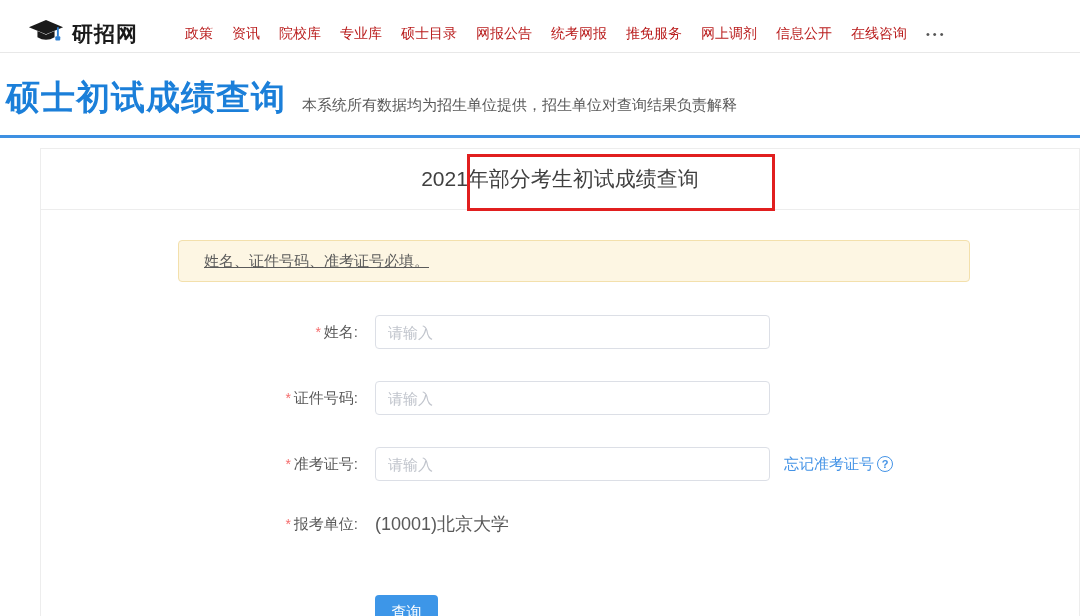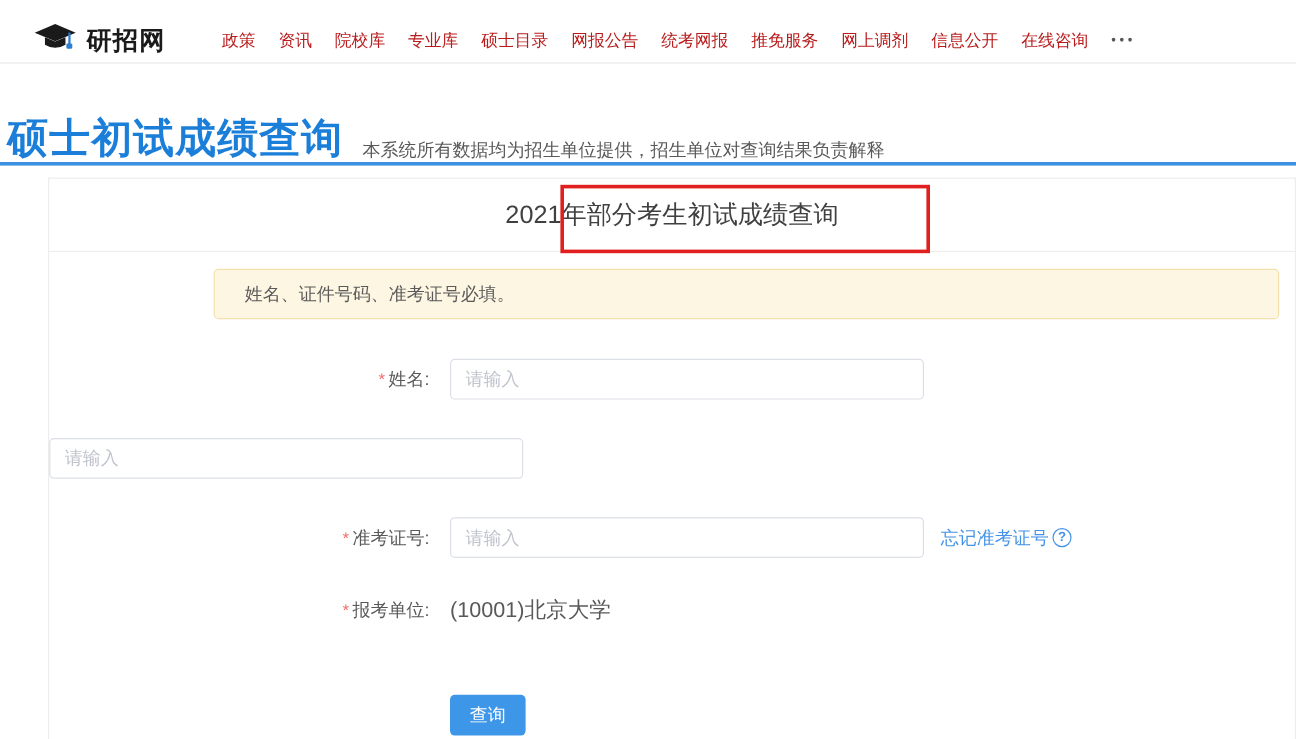--- a/index.html
+++ b/index.html
@@ -19,21 +19,21 @@
     margin-top: 15px;
   }
   .logo { display: flex; align-items: center; gap: 7px; cursor: pointer; }
   .logo-text { font-size: 21px; font-weight: bold; color: #1a1a1a; letter-spacing: 1px; }
   .nav-items { display: flex; align-items: center; gap: 19px; margin-left: 47px; }
   .nav-item { font-size: 14px; color: #b91c1c; cursor: pointer; white-space: nowrap; }
   .nav-more { margin-left: 19px; font-size: 11px; color: #555; letter-spacing: 3px; cursor: pointer; }
 
   
   .page-header {
-    height: 82px; display: flex; align-items: flex-end; padding: 8px 0 0 6px;
+    height: 82px; display: flex; align-items: center; padding: 8px 0 0 6px;
   }
   .page-title {
     font-size: 34px; font-weight: bold;
     color: var(--accent-blue, #1b7fd9); line-height: 1.1; letter-spacing: 1px;
   }
   .page-subtitle { font-size: 15px; color: #595959; margin: 14px 0 0 16px; }
   .blue-divider { height: 3px; width: 100%; background: var(--divider-blue, #3e90e2); }
 
   
   .card {
@@ -46,26 +46,26 @@
     font-size: 21px; color: #404040;
   }
   .annotation-box {
     position: absolute; left: 426px; top: 5px; width: 308px; height: 57px;
     border: 3px solid var(--annotation-red, #e11f1f);
     pointer-events: none; z-index: 5;
   }
 
   
   .notice {
-    margin: 14px 0 0 137px; width: 888px; height: 42px;
+    margin: 30px 0 0 137px; width: 792px; height: 42px;
     background: var(--notice-bg, #fdf6e3);
     border: 1px solid var(--notice-border, #f3e0ac);
     border-radius: 4px;
     display: flex; align-items: center; padding-left: 25px;
-    font-size: 15px; color: #5a5a5a;
+    font-size: 15px; color: #5a5a5a; text-decoration: underline;
   }
 
   
   .form-row { display: flex; align-items: center; }
   .row-name   { margin-top: 33px; }
   .row-id     { margin-top: 32px; }
   .row-ticket { margin-top: 32px; }
   .row-inst   { margin-top: 31px; }
   .row-btn    { margin-top: 59px; }
   .form-label {
@@ -141,20 +141,21 @@
   <div class="annotation-box"></div>
 
   <div class="notice">姓名、证件号码、准考证号必填。</div>
 
   <div class="form-row row-name">
     <div class="form-label"><span class="req">*</span><span>姓名:</span></div>
     <input class="text-input" type="text" placeholder="请输入" style="">
   </div>
 
   <div class="form-row row-id">
+    <div class="form-label"><span class="req">*</span><span>证件号码:</span></div>
     <input class="text-input" type="text" placeholder="请输入" style="">
   </div>
 
   <div class="form-row row-ticket">
     <div class="form-label"><span class="req">*</span><span>准考证号:</span></div>
     <input class="text-input" type="text" placeholder="请输入" style="">
     <a class="forgot-link">
         <span>忘记准考证号</span>
         <span class="help-circle">?</span>
       </a>

